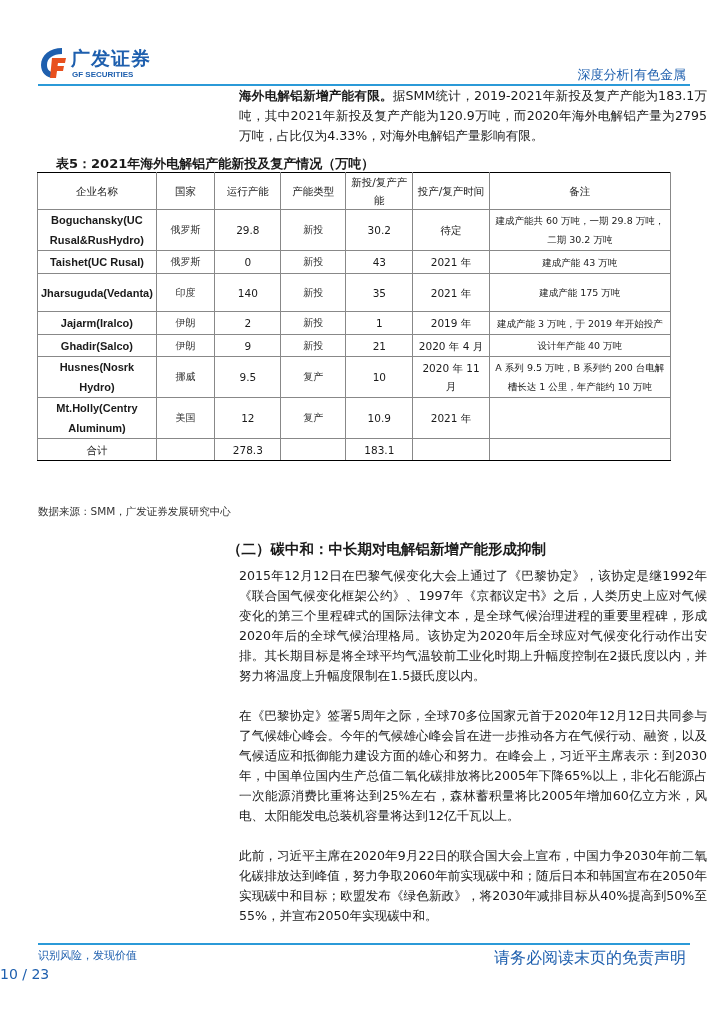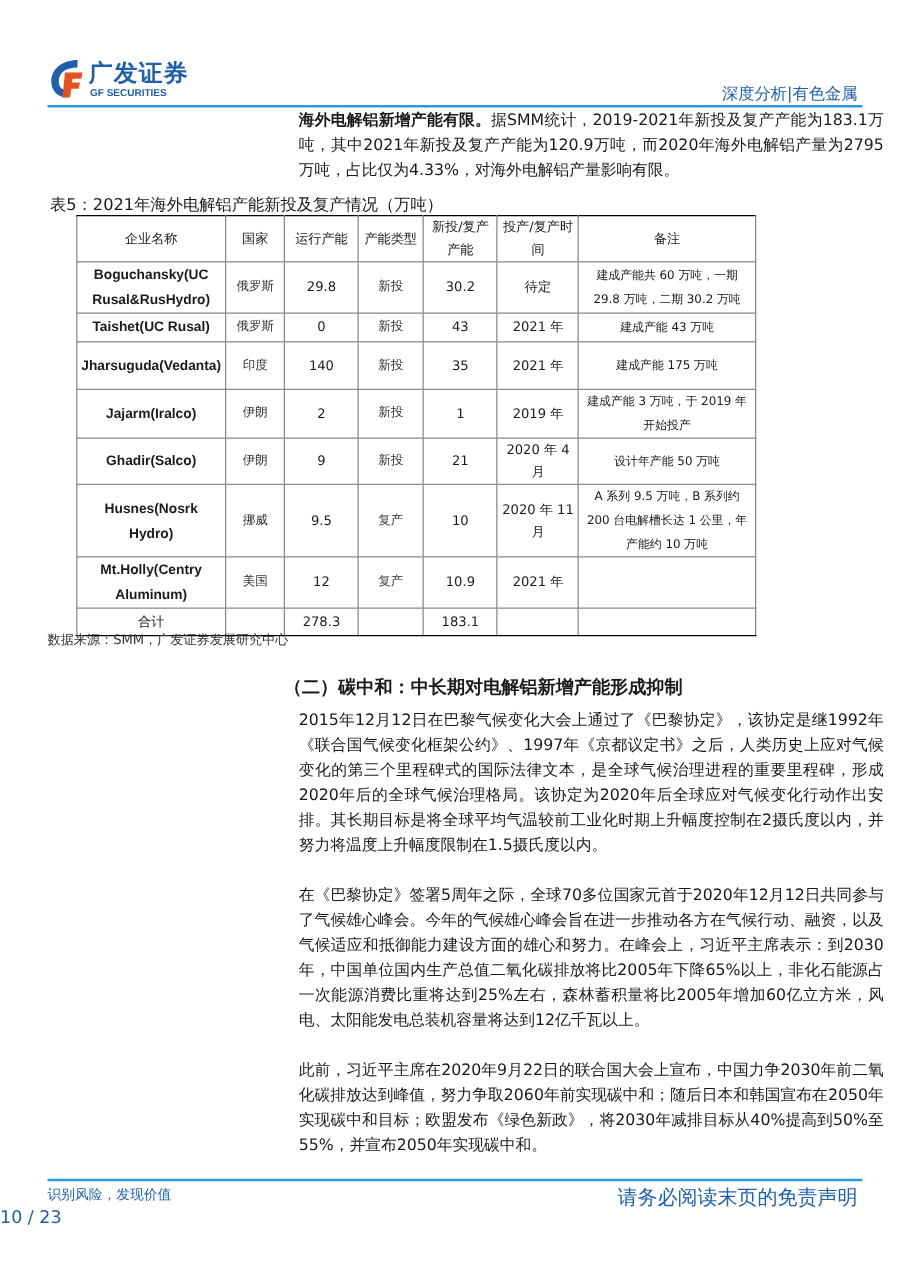--- a/index.html
+++ b/index.html
@@ -10,23 +10,23 @@
   .logo { left: 38px; top: 46px; width: 120px; height: 36px; }
   .logo-mark { position: absolute; left: 0; top: 0; width: 30px; height: 34px; }
   .logo-cn { position: absolute; left: 33px; top: 0px; font-size: 19px; font-weight: bold; color: #1e5fae; letter-spacing: 1px; white-space: nowrap; }
   .logo-en { position: absolute; left: 34px; top: 24px; font-size: 8px; font-weight: bold; color: #1e5fae; white-space: nowrap; font-family: "Liberation Sans", sans-serif; }
   .header-right { right: 38px; top: 66px; font-size: 13px; color: #1e5fae; white-space: nowrap; }
   .header-line { left: 38px; top: 84px; width: 652px; height: 2px; background: #2b9ad8; }
   
   .para { left: 239px; width: 468px; font-size: 12.6px; line-height: 20px; color: #1a1a1a; text-align: justify; }
   .para b { font-weight: bold; }
   .intro { top: 86px; }
-  .table-title { left: 40px; top: 155px; font-size: 13px; font-weight: normal; white-space: nowrap; }
+  .table-title { left: 56px; top: 155px; font-size: 13px; font-weight: bold; white-space: nowrap; }
   
-  table.data { position: absolute; left: 37px; top: 172px; width: 544px; border-collapse: collapse; font-size: 10.5px; margin-left: 24px; }
+  table.data { position: absolute; left: 37px; top: 172px; width: 634px; border-collapse: collapse; font-size: 10.5px; }
   table.data td, table.data th { border: 1px solid #888; text-align: center; vertical-align: middle; padding: 0 3px; line-height: 18px; }
   table.data th { font-weight: normal; height: 25px; font-size: 10.5px; }
   table.data tr.first-row td, table.data th { border-top: 1.5px solid #000; }
   table.data tr.last-row td { border-bottom: 1.5px solid #000; }
   table.data td.name { font-weight: bold; font-family: "Liberation Sans", sans-serif; font-size: 11px; line-height: 20px; }
   table.data td.cn { color: #333; font-size: 10px; }
   table.data td.note { font-size: 9.5px; line-height: 19px; }
   .source { left: 38px; top: 505px; font-size: 10.5px; color: #333; white-space: nowrap; }
   .section-title { left: 227px; top: 540px; font-size: 14.5px; font-weight: bold; white-space: nowrap; }
   .p1 { top: 566px; }
@@ -112,21 +112,21 @@
     <td>2019 年</td>
     <td class="note">建成产能 3 万吨，于 2019 年开始投产</td>
   </tr>
   <tr style="height:22px">
     <td class="name">Ghadir(Salco)</td>
     <td class="cn">伊朗</td>
     <td>9</td>
     <td class="cn">新投</td>
     <td>21</td>
     <td>2020 年 4 月</td>
-    <td class="note">设计年产能 50 万吨</td>
+    <td class="note">设计年产能 40 万吨</td>
   </tr>
   <tr style="height:38px">
     <td class="name">Husnes(Nosrk Hydro)</td>
     <td class="cn">挪威</td>
     <td>9.5</td>
     <td class="cn">复产</td>
     <td>10</td>
     <td>2020 年 11 月</td>
     <td class="note">A 系列 9.5 万吨，B 系列约 200 台电解槽长达 1 公里，年产能约 10 万吨</td>
   </tr>

